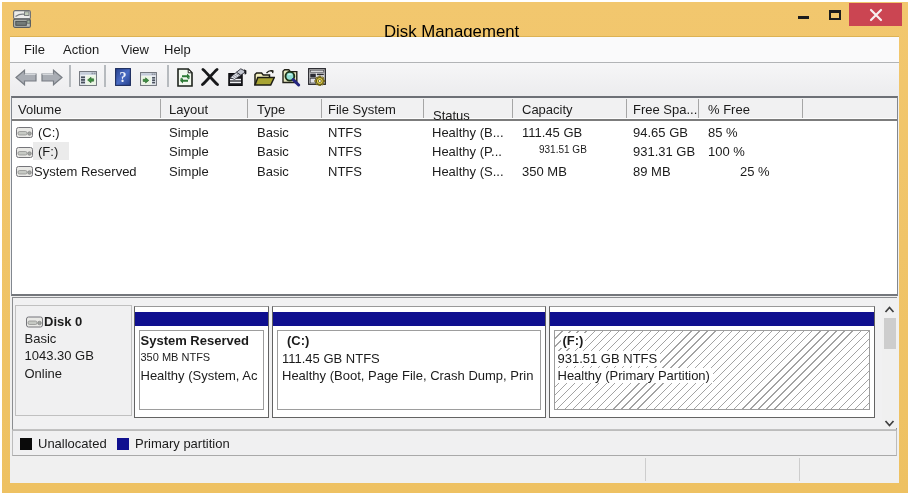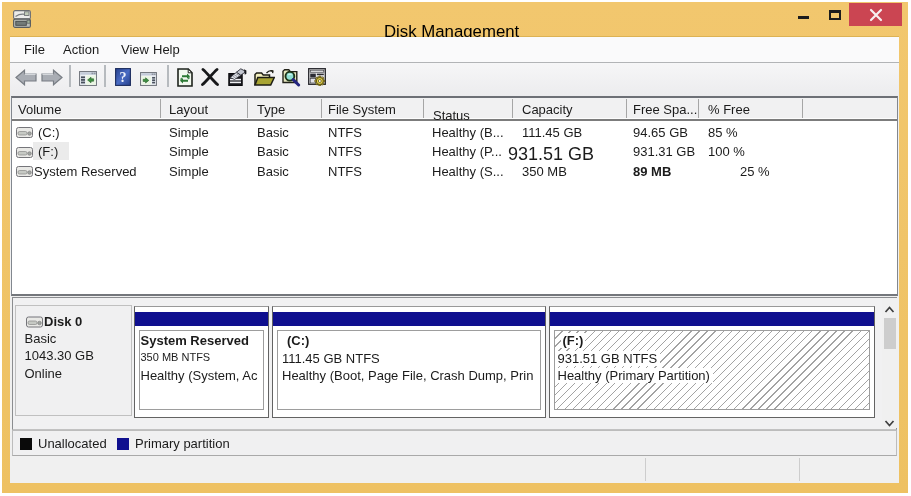--- a/index.html
+++ b/index.html
@@ -36,21 +36,21 @@
     <path d="M3 3 L13 13 M13 3 L3 13" stroke="#f7eef0" stroke-width="2.2" stroke-linecap="round"></path>
   </svg>
 
   <div class="abs" style="left:10px;top:37px;width:889px;height:446px;background:#f0f0f0;"></div>
 
   <div class="abs" style="left:10px;top:37px;width:889px;height:25px;background:#fafafb;"></div>
   <div class="abs" style="left:10px;top:62px;width:889px;height:1px;background:#b2b4b6;"></div>
   <div class="abs txt" style="left:24px;top:42px;font-size:13px;">File</div>
   <div class="abs txt" style="left:63px;top:42px;font-size:13px;text-align:right;">Action</div>
   <div class="abs txt" style="left:121px;top:42px;font-size:13px;">View</div>
-  <div class="abs txt" style="left:153px;top:42px;font-size:13px;">Help</div>
+  <div class="abs txt" style="left:164px;top:42px;font-size:13px;">Help</div>
 
   <div class="abs" style="left:10px;top:63px;width:889px;height:33px;background:linear-gradient(#f6f6f7,#ececee);"></div>
 
   <div class="abs" style="left:69px;top:65px;width:1.5px;height:22px;background:#b6babe;"></div>
   <div class="abs" style="left:104px;top:65px;width:1.5px;height:22px;background:#b6babe;"></div>
   <div class="abs" style="left:167px;top:65px;width:1.5px;height:22px;background:#b6babe;"></div>
 
   <svg class="abs" style="left:15px;top:69px;" width="22" height="17" viewBox="0 0 22 17">
     <path d="M1 8.5 L9.5 1.2 L9.5 5 L21 5 L21 12 L9.5 12 L9.5 15.8 Z" fill="#a9adb4" stroke="#787d84" stroke-width="1.2"></path>
     <path d="M9.8 5.3 L20.6 5.3" stroke="#d4d7db" stroke-width="1.4"></path>
@@ -205,31 +205,31 @@
   <div class="abs txt" style="left:522px;top:124.5px;font-size:13px;">111.45 GB</div>
   <div class="abs txt" style="left:633px;top:124.5px;font-size:13px;">94.65 GB</div>
   <div class="abs txt" style="left:708px;top:124.5px;font-size:13px;">85 %</div>
 
   <div class="abs" style="left:33px;top:142px;width:36px;height:18px;background:#ebebeb;"></div>
   <div class="abs txt" style="left:38px;top:144px;font-size:13px;">(F:)</div>
   <div class="abs txt" style="left:169px;top:144px;font-size:13px;">Simple</div>
   <div class="abs txt" style="left:257px;top:144px;font-size:13px;">Basic</div>
   <div class="abs txt" style="left:328px;top:144px;font-size:13px;">NTFS</div>
   <div class="abs txt" style="left:432px;top:144px;font-size:13px;">Healthy (P...</div>
-  <div class="abs txt" style="left:508px;top:144px;font-size:18px;">931.51 GB</div>
+  <div class="abs txt" style="left:539px;top:144px;font-size:10px;">931.51 GB</div>
   <div class="abs txt" style="left:633px;top:144px;font-size:13px;">931.31 GB</div>
   <div class="abs txt" style="left:708px;top:144px;font-size:13px;">100 %</div>
 
   <div class="abs txt" style="left:34px;top:163.5px;font-size:13px;">System Reserved</div>
   <div class="abs txt" style="left:169px;top:163.5px;font-size:13px;">Simple</div>
   <div class="abs txt" style="left:257px;top:163.5px;font-size:13px;">Basic</div>
   <div class="abs txt" style="left:328px;top:163.5px;font-size:13px;">NTFS</div>
   <div class="abs txt" style="left:432px;top:163.5px;font-size:13px;">Healthy (S...</div>
   <div class="abs txt" style="left:522px;top:163.5px;font-size:13px;">350 MB</div>
-  <div class="abs txt" style="left:633px;top:163.5px;font-size:13px;font-weight:bold;">89 MB</div>
+  <div class="abs txt" style="left:633px;top:163.5px;font-size:13px;">89 MB</div>
   <div class="abs txt" style="left:708px;top:163.5px;font-size:13px;margin-left:32px;">25 %</div>
 
   <div class="abs" style="left:12px;top:297px;width:885px;height:133px;background:#f1f1f2;border:1.5px solid #8b8d90;border-bottom:1px solid #c2c2c2;"></div>
 
   <div class="abs" style="left:15px;top:305px;width:117px;height:111px;background:#f0f0f1;border:1px solid #c0c0c0;"></div>
   <svg class="abs" style="left:26px;top:316px;" width="17" height="12" viewBox="0 0 17 12">
     <rect x="0.5" y="1" width="16" height="10" rx="2" fill="#e9e9e6" stroke="#75757a"></rect>
     <rect x="2" y="5" width="9" height="3.5" rx="1.5" fill="#c6c9c4" stroke="#888" stroke-width="0.7"></rect>
     <circle cx="13.5" cy="7" r="1.8" fill="#9fa3a0" stroke="#777" stroke-width="0.6"></circle>
   </svg>

